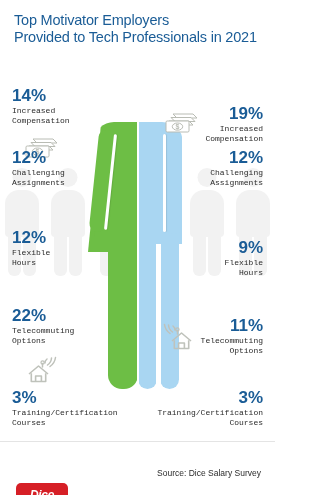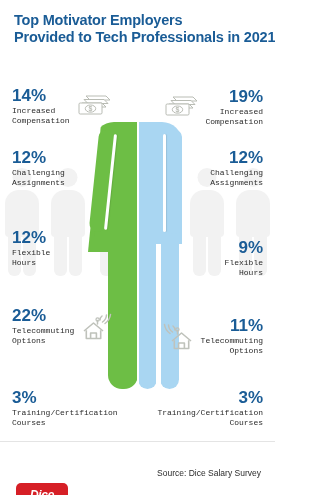--- a/index.html
+++ b/index.html
@@ -21,21 +21,21 @@
   
   .title-block {
     position: absolute;
     left: 14px;
     top: 12px;
     width: 255px;
     z-index: 40;
   }
   .title-line {
     font-family: "Liberation Sans", sans-serif;
-    font-weight: bold;
+    font-weight: normal;
     font-size: 14.5px;
     line-height: 17px;
     color: #1a5c96;
     letter-spacing: -0.2px;
     white-space: nowrap;
   }
 
   
   .ghost-row {
     position: absolute;
@@ -232,21 +232,21 @@
   }
 
   
   .stat {
     position: absolute;
     z-index: 30;
     display: flex;
     align-items: center;
     gap: 5px;
   }
-  .stat.left  { left: 12px; flex-direction: row; }
+  .stat.left  { left: 12px; flex-direction: column; }
   .stat.right { right: 12px; flex-direction: row-reverse; }
 
   .stat-text.left  { text-align: left; }
   .stat-text.right { text-align: right; }
 
   .pct {
     font-family: "Liberation Sans", sans-serif;
     font-weight: bold;
     font-size: 17px;
     line-height: 19px;
@@ -460,21 +460,21 @@
 
   <div class="stat left" style="top:388px;">
     <div class="stat-text left">
       <div class="pct">3%</div>
       <div class="lbl">Training/Certification
 Courses</div>
     </div>
     <div class="icon-slot empty"></div>
   </div>
 
-  <div class="stat right" style="top:87px;">
+  <div class="stat right" style="top:104px;">
     <div class="stat-text right">
       <div class="pct">19%</div>
       <div class="lbl">Increased
 Compensation</div>
     </div>
     <div class="icon-slot">
       <svg width="36" height="26" viewBox="0 0 36 26" aria-hidden="true">
         <g fill="#ffffff" stroke="#b9bcb4" stroke-width="1">
           <path d="M10 3 L30 3 L34 7 L14 7 Z"></path>
           <path d="M8 6.5 L28 6.5 L32 10.5 L12 10.5 Z"></path>

